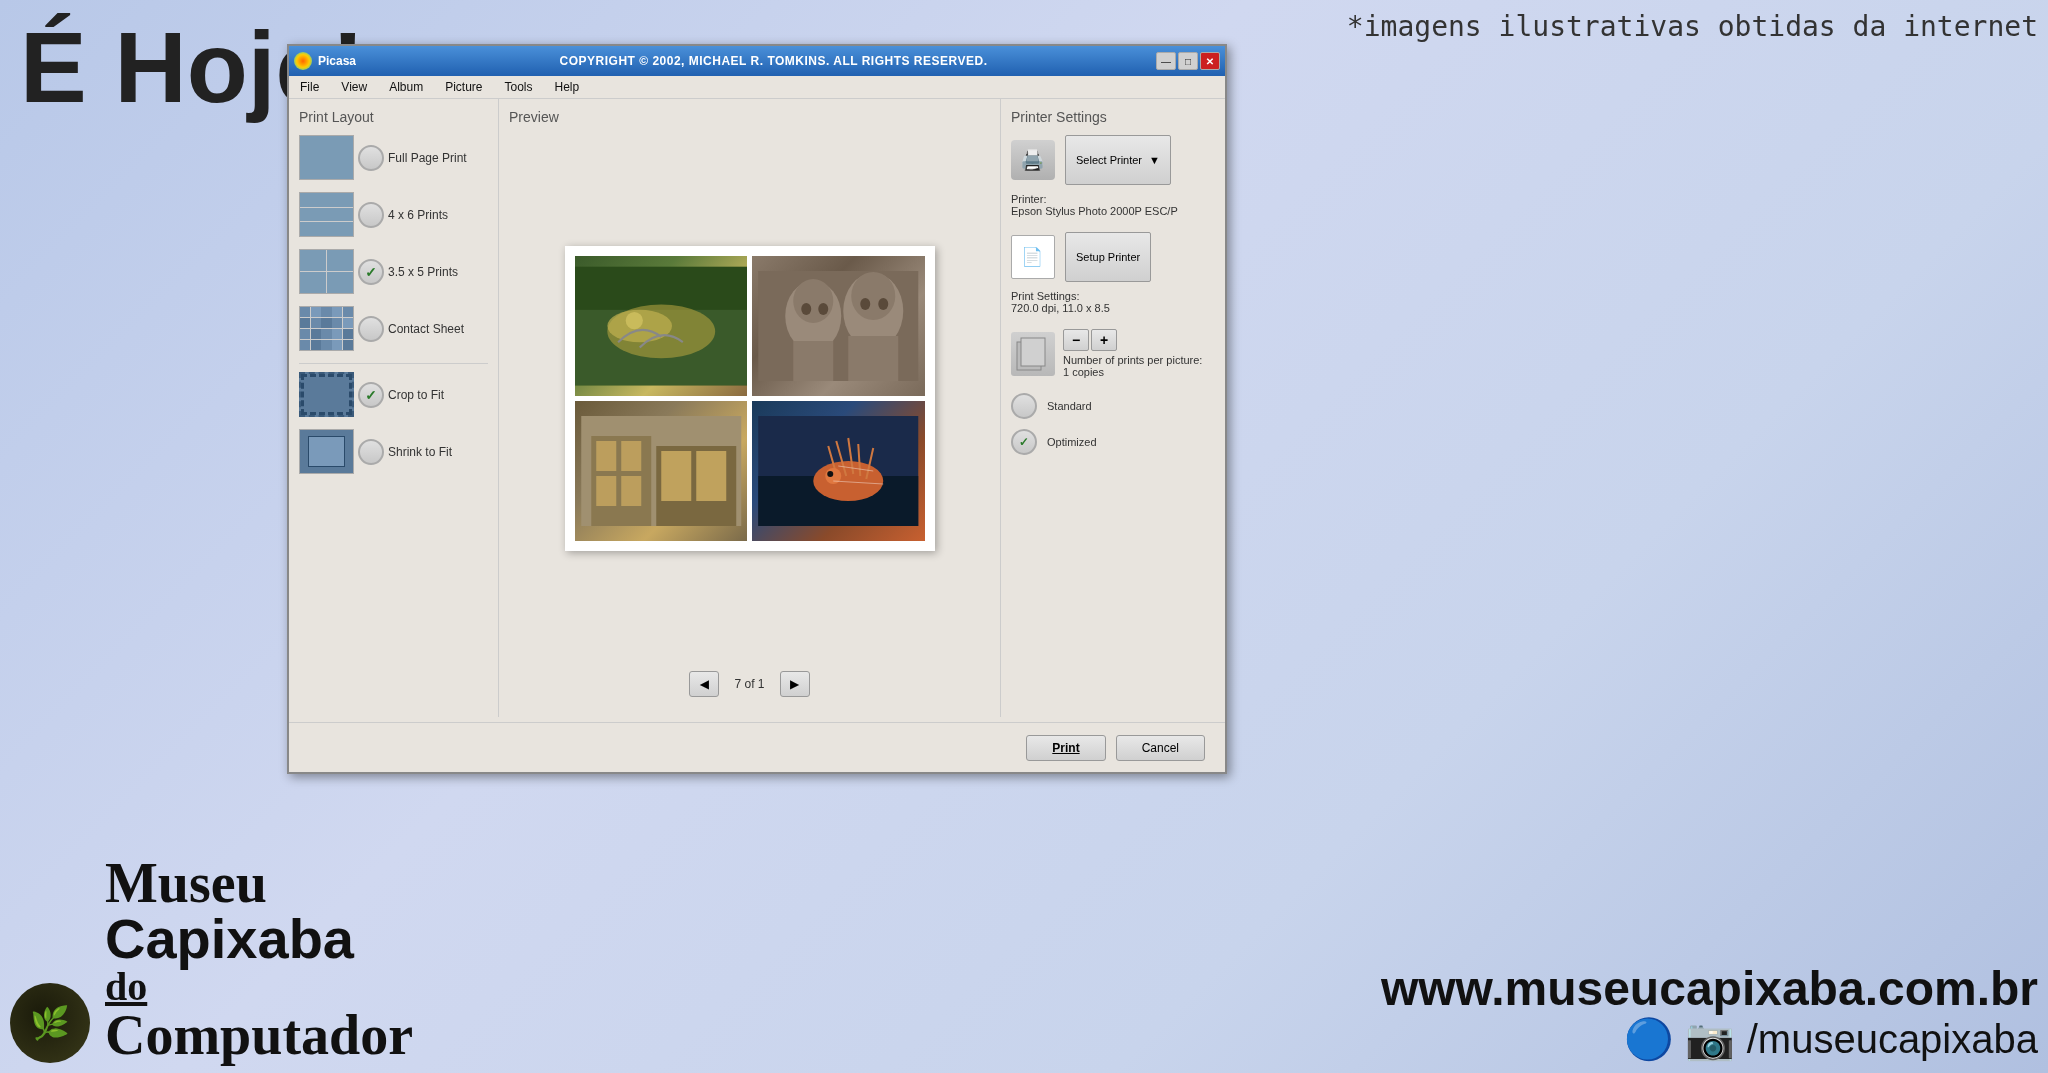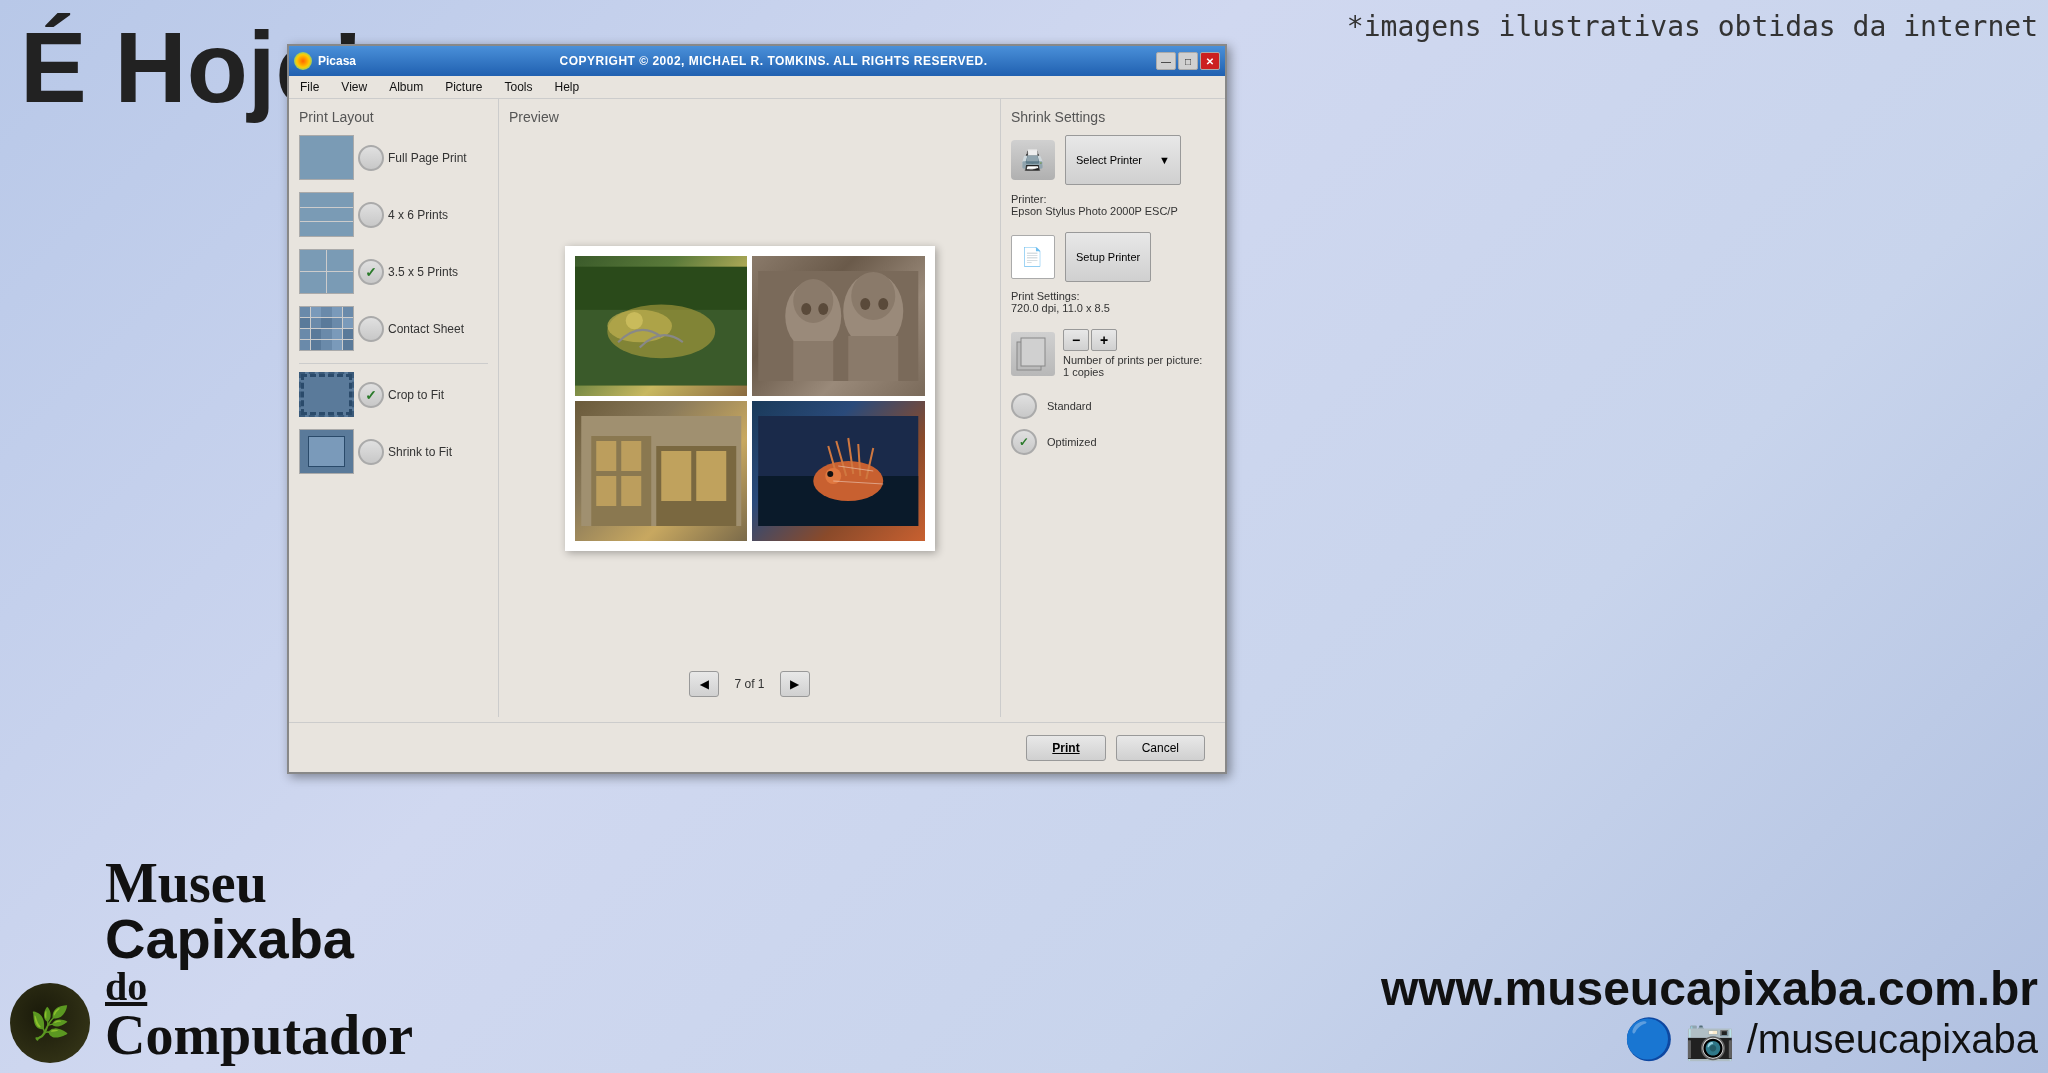--- a/index.html
+++ b/index.html
@@ -314,21 +314,21 @@
     }
     .settings-btn {
       padding: 18px 10px;
       background: linear-gradient(to bottom, #e8e8e8, #d0d0d0);
       border: 1px solid #999;
       border-radius: 2px;
       font-size: 11px;
       cursor: pointer;
       display: flex;
       align-items: center;
-      gap: 17px;
+      gap: 7px;
     }
     .settings-label {
       font-size: 11px;
       color: #333;
     }
     .settings-value {
       font-size: 11px;
       color: #333;
     }
     .setup-icon-row {
@@ -644,21 +644,21 @@
       </div>
 
       <div class="nav-bar">
         <div class="nav-btn">◀</div>
         <span class="nav-text">7 of 1</span>
         <div class="nav-btn">▶</div>
       </div>
     </div>
 
     <div class="printer-settings">
-      <div class="panel-title">Shrink Settings</div>
+      <div class="panel-title">Printer Settings</div>
 
       <div class="settings-section">
         <div class="printer-icon-row">
           <div class="printer-icon">🖨️</div>
           <button class="settings-btn">
             <span>Select Printer</span>
             <span>▼</span>
           </button>
         </div>
         <div class="settings-label">Printer:</div>

